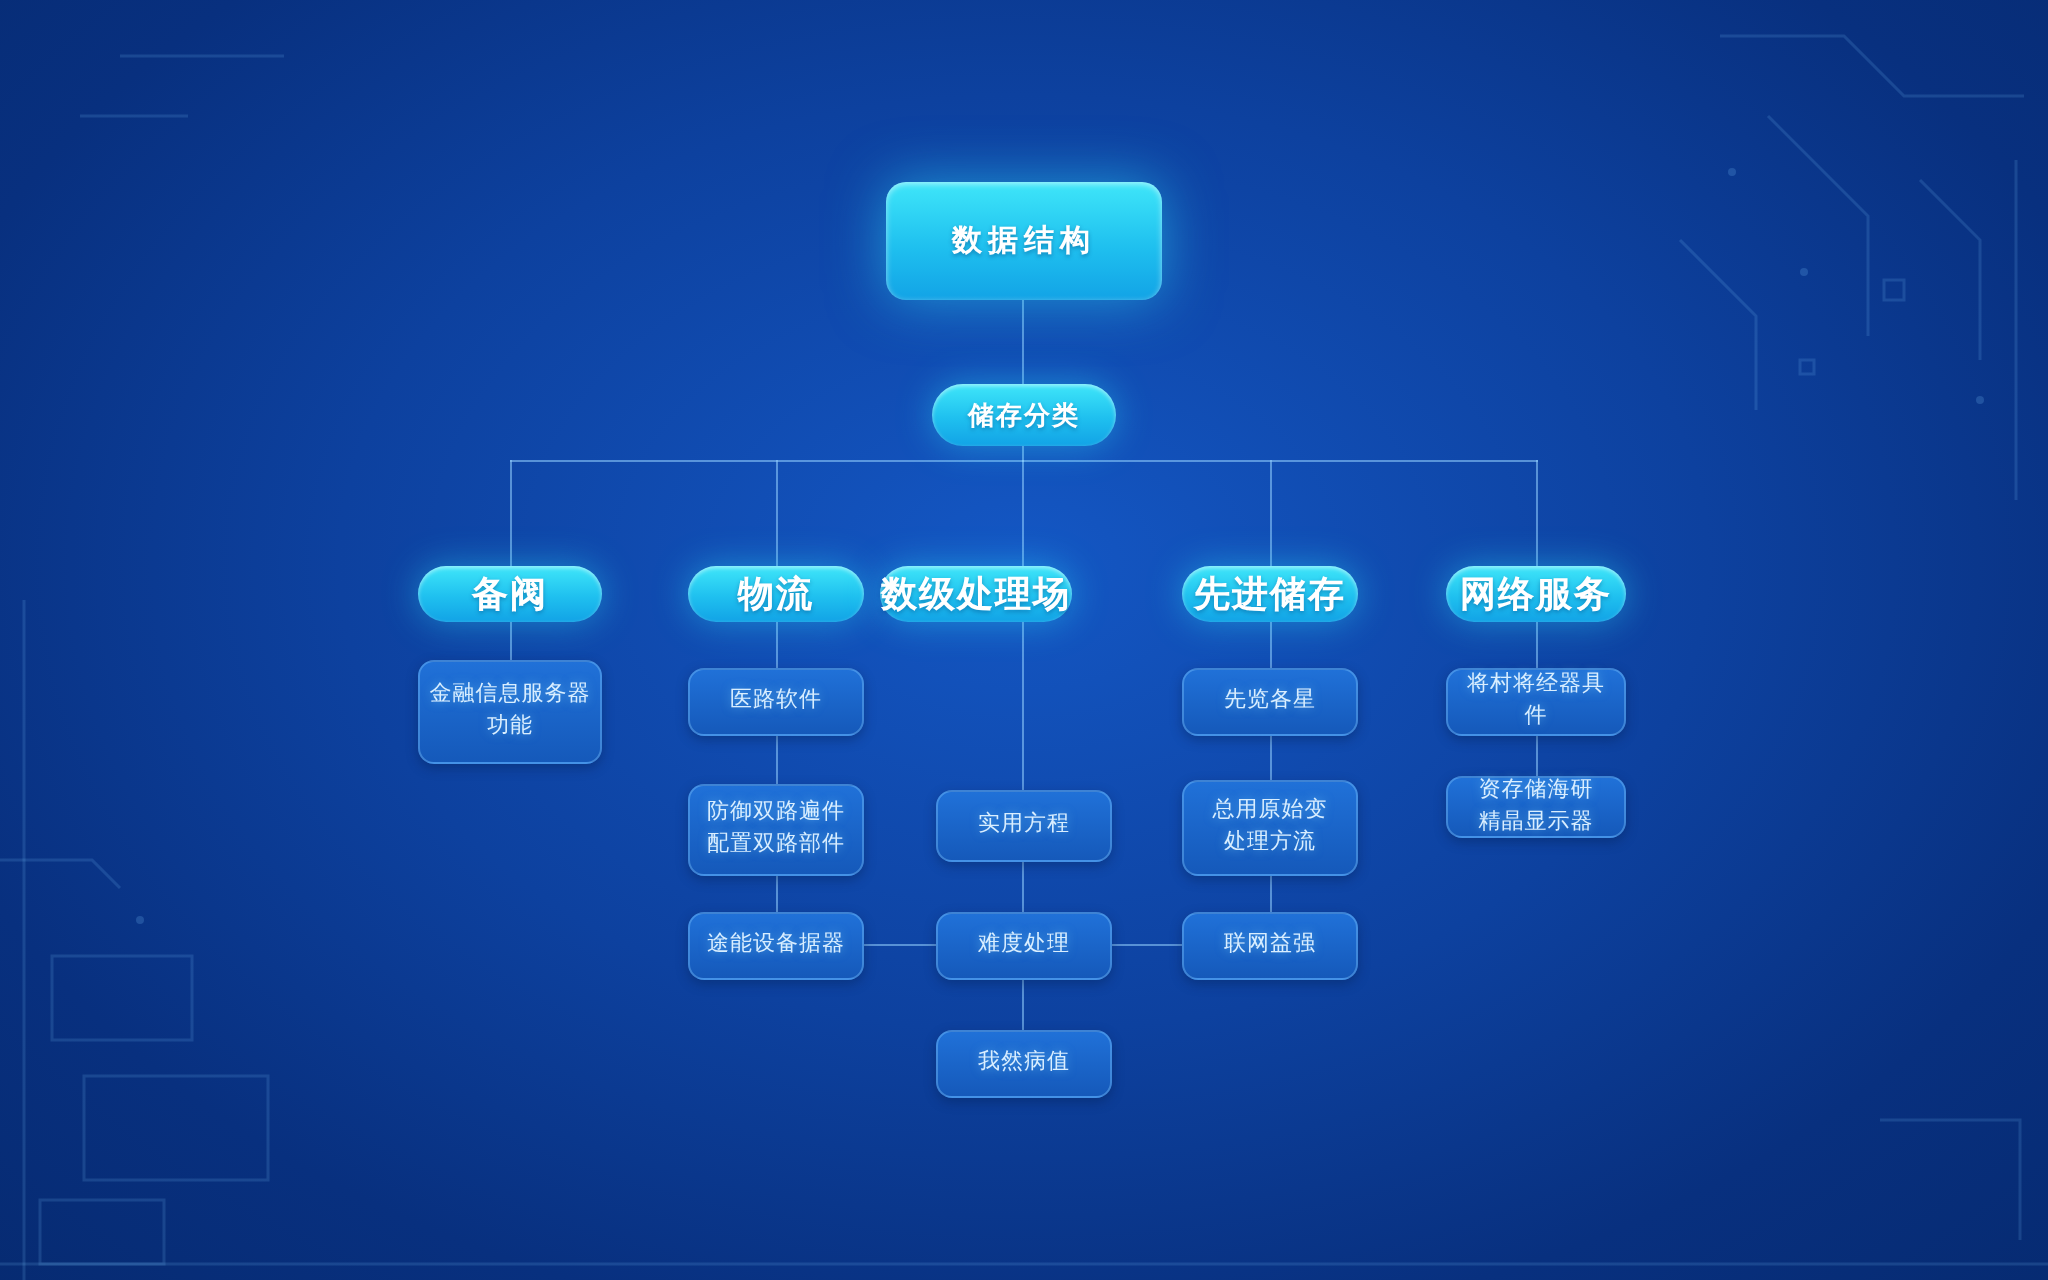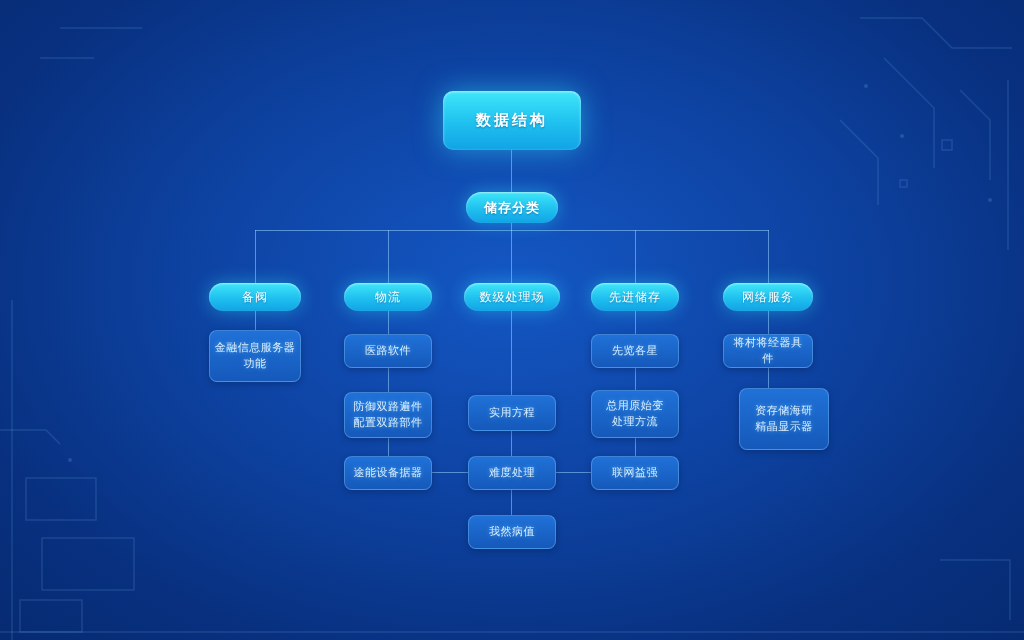--- a/index.html
+++ b/index.html
@@ -32,21 +32,21 @@
     box-shadow:0 0 28px rgba(45,215,250,0.55), inset 0 1px 3px rgba(255,255,255,0.55);
     text-shadow:0 1px 2px rgba(0,60,120,0.45);
   }
   .pill{
     border-radius:16px;
     font-size:13px;font-weight:bold;letter-spacing:1px;
     text-shadow:0 1px 2px rgba(0,60,120,0.4);
   }
   .cat{
     border-radius:14px;
-    font-size:12px;font-weight:normal;letter-spacing:1px;
+    font-size:18px;font-weight:bold;letter-spacing:1px;
     text-shadow:0 1px 2px rgba(0,60,120,0.4);
   }
   .box{
     border-radius:8px;
     background:linear-gradient(180deg,#2071d8 0%,#1559ba 100%);
     border:1px solid rgba(130,200,255,0.38);
     color:#d9eeff;
     font-size:11px;line-height:1.45;letter-spacing:0.5px;
     white-space:pre-line;
     text-shadow:0 0 5px rgba(130,220,255,0.55);
@@ -122,35 +122,35 @@
 功能</span></div>
 
   <div class="node cyan cat front" style="left:344px;top:283px;width:88px;height:28px;">
       <span>物流</span>
     </div>
   <div class="node box front" style="left:344px;top:334px;width:88px;height:34px;"><span>医路软件</span></div>
   <div class="node box front" style="left:344px;top:392px;width:88px;height:46px;"><span>防御双路遍件
 配置双路部件</span></div>
   <div class="node box front" style="left:344px;top:456px;width:88px;height:34px;"><span>途能设备据器</span></div>
 
-  <div class="node cyan cat front" style="left:464px;top:283px;width:96px;height:28px;text-align:right;">
+  <div class="node cyan cat front" style="left:440px;top:283px;width:96px;height:28px;text-align:right;">
       <span>数级处理场</span>
     </div>
   <div class="node box front" style="left:468px;top:456px;width:88px;height:34px;"><span>难度处理</span></div>
   <div class="node box front" style="left:468px;top:395px;width:88px;height:36px;"><span>实用方程</span></div>
   <div class="node box front" style="left:468px;top:515px;width:88px;height:34px;"><span>我然病值</span></div>
 
   <div class="node cyan cat front" style="left:591px;top:283px;width:88px;height:28px;">
       <span>先进储存</span>
     </div>
   <div class="node box front" style="left:591px;top:334px;width:88px;height:34px;"><span>先览各星</span></div>
   <div class="node box front" style="left:591px;top:390px;width:88px;height:48px;"><span>总用原始变
 处理方流</span></div>
   <div class="node box front" style="left:591px;top:456px;width:88px;height:34px;"><span>联网益强</span></div>
 
   <div class="node cyan cat front" style="left:723px;top:283px;width:90px;height:28px;">
       <span>网络服务</span>
     </div>
   <div class="node box front" style="left:723px;top:334px;width:90px;height:34px;"><span>将村将经器具件</span></div>
-  <div class="node box front" style="left:723px;top:388px;width:90px;height:62px;margin-left:16px;"><span>资存储海研
+  <div class="node box front" style="left:723px;top:388px;width:90px;height:31px;"><span>资存储海研
 精晶显示器</span></div>
 
 </div>
 
 </body></html>

